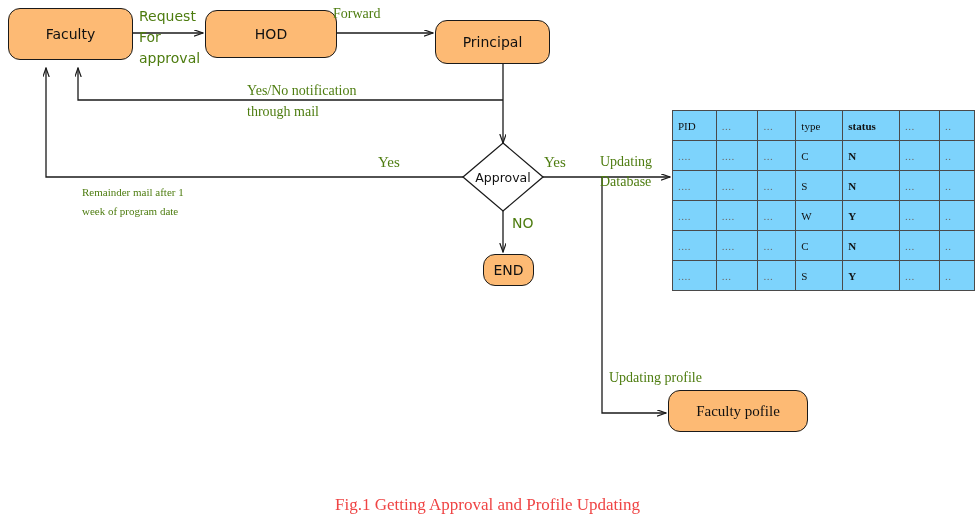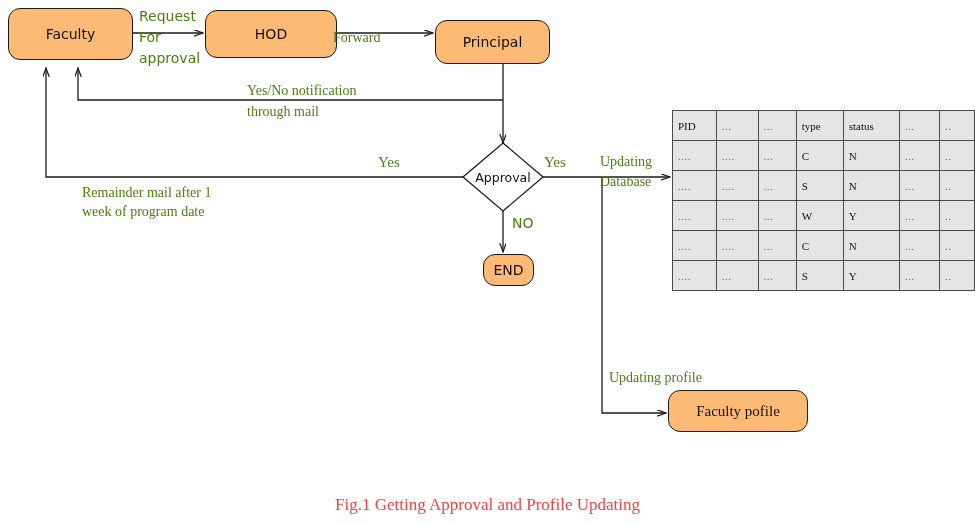--- a/index.html
+++ b/index.html
@@ -46,38 +46,38 @@
     white-space:nowrap;
     line-height:1.25;
   }
   .lbl.sans{font-family:"DejaVu Sans", sans-serif;font-size:14px;}
   .lbl.multi{white-space:pre-line;}
 
   
   table.db{
     position:absolute;
     border-collapse:collapse;
-    background:#e5e5e5;
+    background:#7dd3fc;
     font-family:"Liberation Serif", serif;
     font-size:11px;
     color:#111;
     table-layout:fixed;
   }
   table.db td{
     border:1px solid #4a4a4a;
     padding:2px 5px;
     height:25px;
     vertical-align:middle;
     overflow:hidden;
   }
   table.db td.c0{width:38px;}
   table.db td.c1{width:37px;}
   table.db td.c2{width:33px;}
   table.db td.c3{width:42px;}
-  table.db td.c4{width:52px;}
+  table.db td.c4{width:52px;font-weight:bold;}
   table.db td.c5{width:36px;}
   table.db td.c6{width:30px;}
   .ellipsis-cell{color:#6a6a6a;letter-spacing:0.5px;}
 
   
   .caption{
     position:absolute;
     left:0;width:975px;
     text-align:center;
     font-family:"Liberation Serif", serif;
@@ -140,37 +140,37 @@
   </div>
 
   <div class="diamond-wrap" style="left:463px;top:143px;width:80px;height:68px;">
     <span class="diamond-label">Approval</span>
   </div>
 
   <div class="lbl sans multi" style="left:139px;top:6px;line-height:21px;">Request
 For
 approval</div>
 
-  <div class="lbl" style="left:333px;top:5px;margin-top:24px;">Forward</div>
+  <div class="lbl" style="left:333px;top:5px;">Forward</div>
 
   <div class="lbl multi" style="left:247px;top:80px;line-height:21px;">Yes/No notification
 through mail</div>
 
   <div class="lbl" style="left:378px;top:153px;font-size:15px;">Yes</div>
 
   <div class="lbl" style="left:544px;top:153px;font-size:15px;">Yes</div>
 
   <div class="lbl sans" style="left:512px;top:215px;font-size:14px;">NO</div>
 
   <div class="lbl multi" style="left:600px;top:152px;line-height:20px;font-size:14px;">Updating
 Database</div>
 
   <div class="lbl" style="left:609px;top:369px;font-size:14px;">Updating profile</div>
 
-  <div class="lbl multi" style="left:82px;top:183px;line-height:19px;font-size:14px;">Remainder mail after 1
+  <div class="lbl multi" style="left:82px;top:183px;line-height:19px;font-size:11px;">Remainder mail after 1
 week of program date</div>
 
   <table class="db" style="left:672px;top:110px;">
     <tbody id="db-body">
         <tr>
           <td class="c0">PID</td>
           <td class="c1 ellipsis-cell">...</td>
           <td class="c2 ellipsis-cell">...</td>
           <td class="c3">type</td>
           <td class="c4">status</td>

